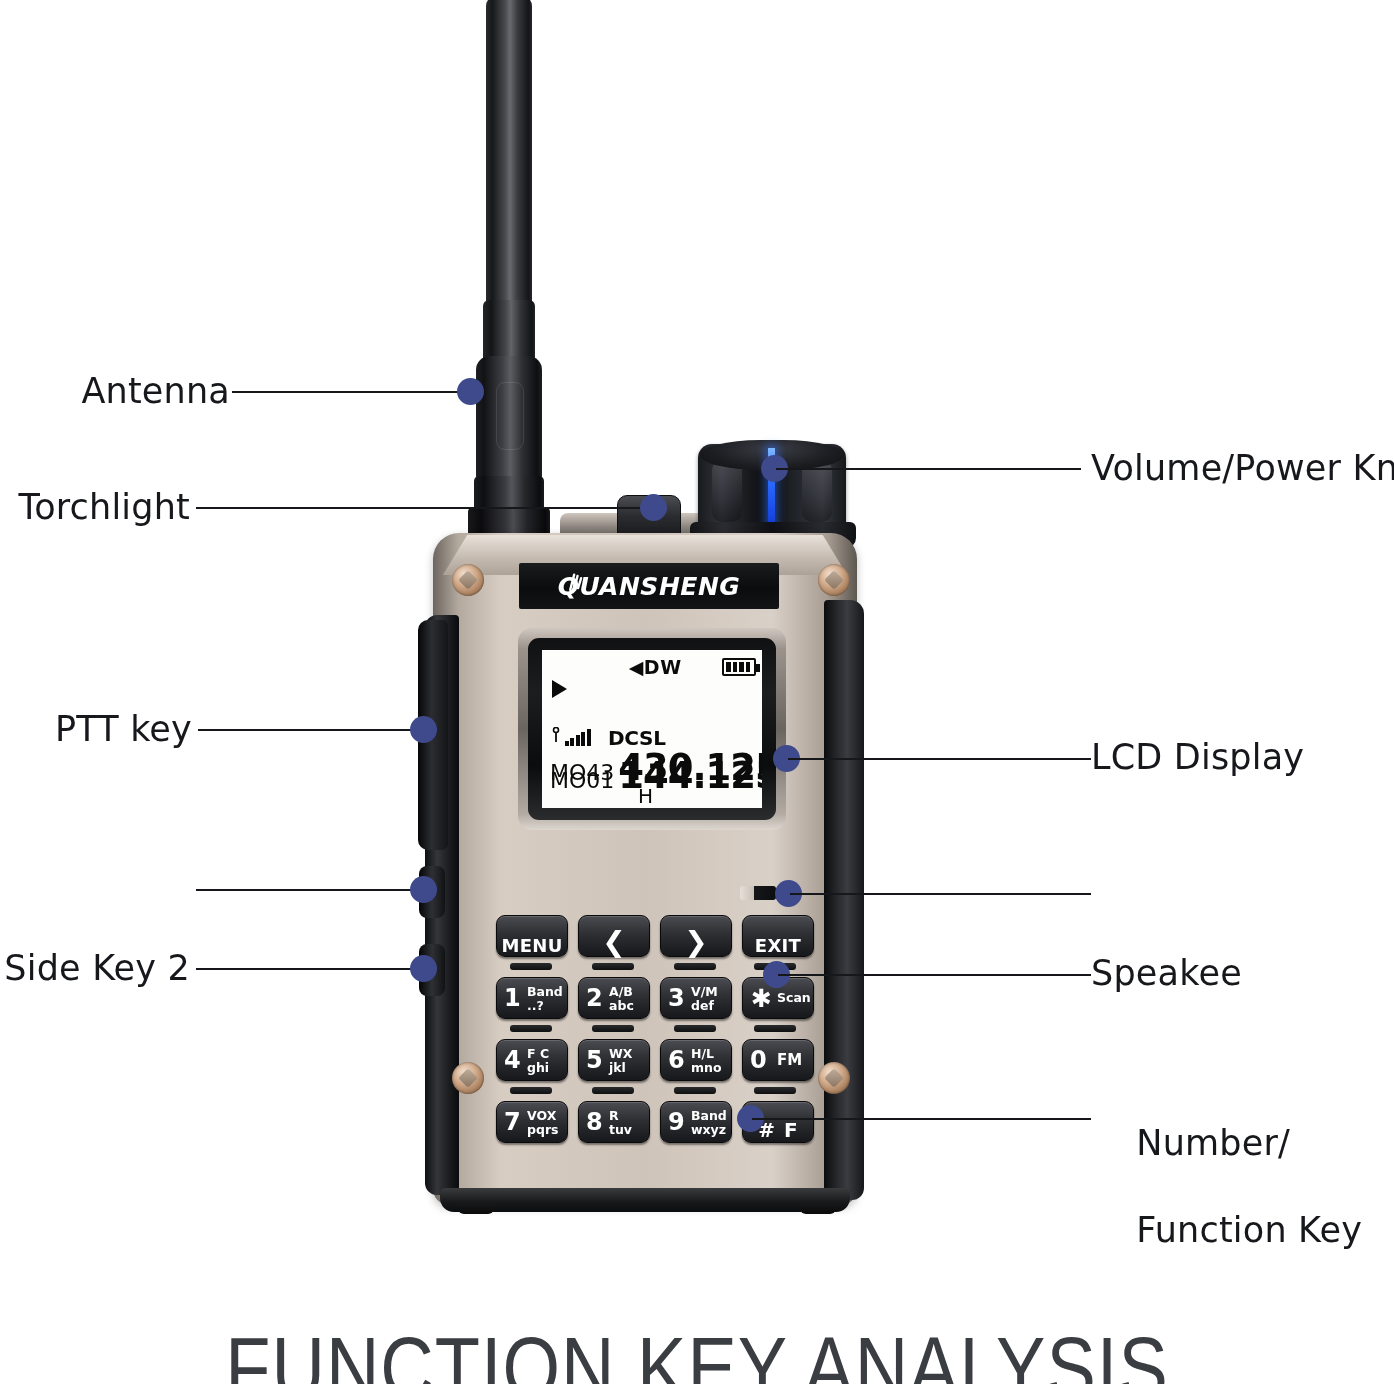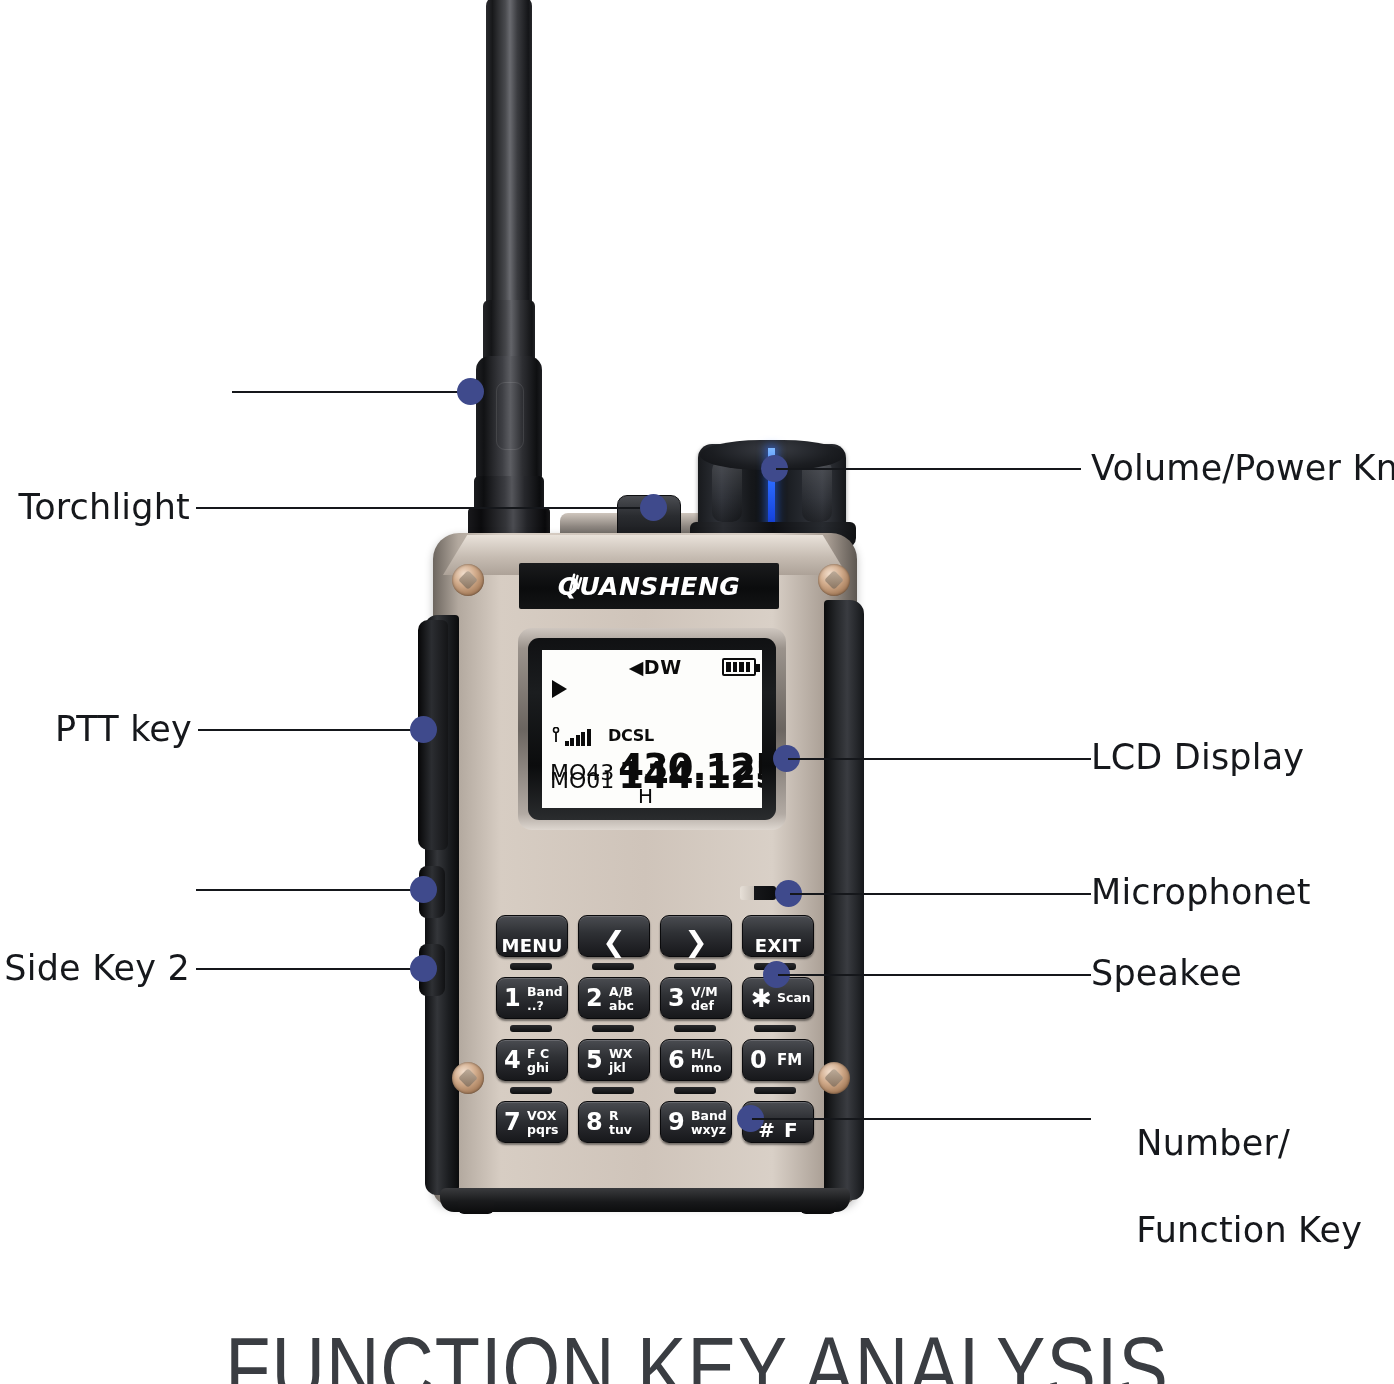--- a/index.html
+++ b/index.html
@@ -270,21 +270,21 @@
   .lcd-mo{ font-family:"DejaVu Sans", sans-serif; font-size:22px; font-weight:400; color:#0b0b0b; }
   .lcd-freq{ font-family:"DejaVu Sans", sans-serif; font-size:37px; font-weight:700; color:#0b0b0b; letter-spacing:-1px; margin-left:4px;}
   .lcd-sig{
     position:absolute; left:8px; top:78px;
     display:flex; align-items:flex-end; gap:1.5px; height:18px;
   }
   .sig-ant{ font-size:17px; line-height:1; color:#0b0b0b; margin-right:1px; }
   .sig-b{ width:4px; background:#0b0b0b; }
   .lcd-dcsl{
     position:absolute; left:66px; top:76px;
-    font-family:"DejaVu Sans", sans-serif; font-weight:700; font-size:16px; color:#0b0b0b; letter-spacing:-.3px;
+    font-family:"DejaVu Sans", sans-serif; font-weight:700; font-size:20px; color:#0b0b0b; letter-spacing:-.3px;
   }
   .lcd-h{
     position:absolute; left:96px; top:134px;
     font-family:"DejaVu Sans", sans-serif; font-size:20px; color:#0b0b0b;
   }
 
   
   .micnub{
     position:absolute; left:740px; top:886px; width:36px; height:14px;
     border-radius:3px;
@@ -562,20 +562,21 @@
             </span>
           </div>
       </div>
     </div>
 
     <div class="bottom-lip"></div>
     <div class="foot" style="left:458px;"></div>
     <div class="foot" style="left:800px;"></div>
   </div>
 
+  <div class="callout left" style="left:40px; top:370px; width:190px;">Antenna</div>
   <div class="leader" style="left:232px; top:391px; width:232px;"></div>
   <div class="dot" style="left:457px; top:378px;"></div>
 
   <div class="callout left" style="left:0px; top:486px; width:190px;">Torchlight</div>
   <div class="leader" style="left:196px; top:507px; width:450px;"></div>
   <div class="dot" style="left:640px; top:494px;"></div>
 
   <div class="callout left" style="left:42px; top:708px; width:150px;">PTT key</div>
   <div class="leader" style="left:198px; top:729px; width:215px;"></div>
   <div class="dot" style="left:410px; top:716px;"></div>
@@ -590,21 +591,20 @@
   <div class="dot" style="left:761px; top:455px;"></div>
   <div class="leader" style="left:776px; top:468px; width:305px;"></div>
   <div class="callout right" style="left:1091px; top:447px; width:330px;">Volume/Power Knol</div>
 
   <div class="dot" style="left:773px; top:745px;"></div>
   <div class="leader" style="left:788px; top:758px; width:303px;"></div>
   <div class="callout right" style="left:1091px; top:736px; width:300px;">LCD Display</div>
 
   <div class="dot" style="left:775px; top:880px;"></div>
   <div class="leader" style="left:790px; top:893px; width:301px;"></div>
-  <div class="callout right" style="left:1091px; top:871px; width:300px;">Microphonet</div>
 
   <div class="dot" style="left:763px; top:961px;"></div>
   <div class="leader" style="left:778px; top:974px; width:313px;"></div>
   <div class="callout right" style="left:1091px; top:952px; width:300px;">Speakee</div>
 
   <div class="dot" style="left:737px; top:1105px;"></div>
   <div class="leader" style="left:752px; top:1118px; width:339px;"></div>
   <div class="callout right" style="left:1091px; top:1078px; width:300px;">
     <span>Number/</span><br>
     <span>Function Key</span>

